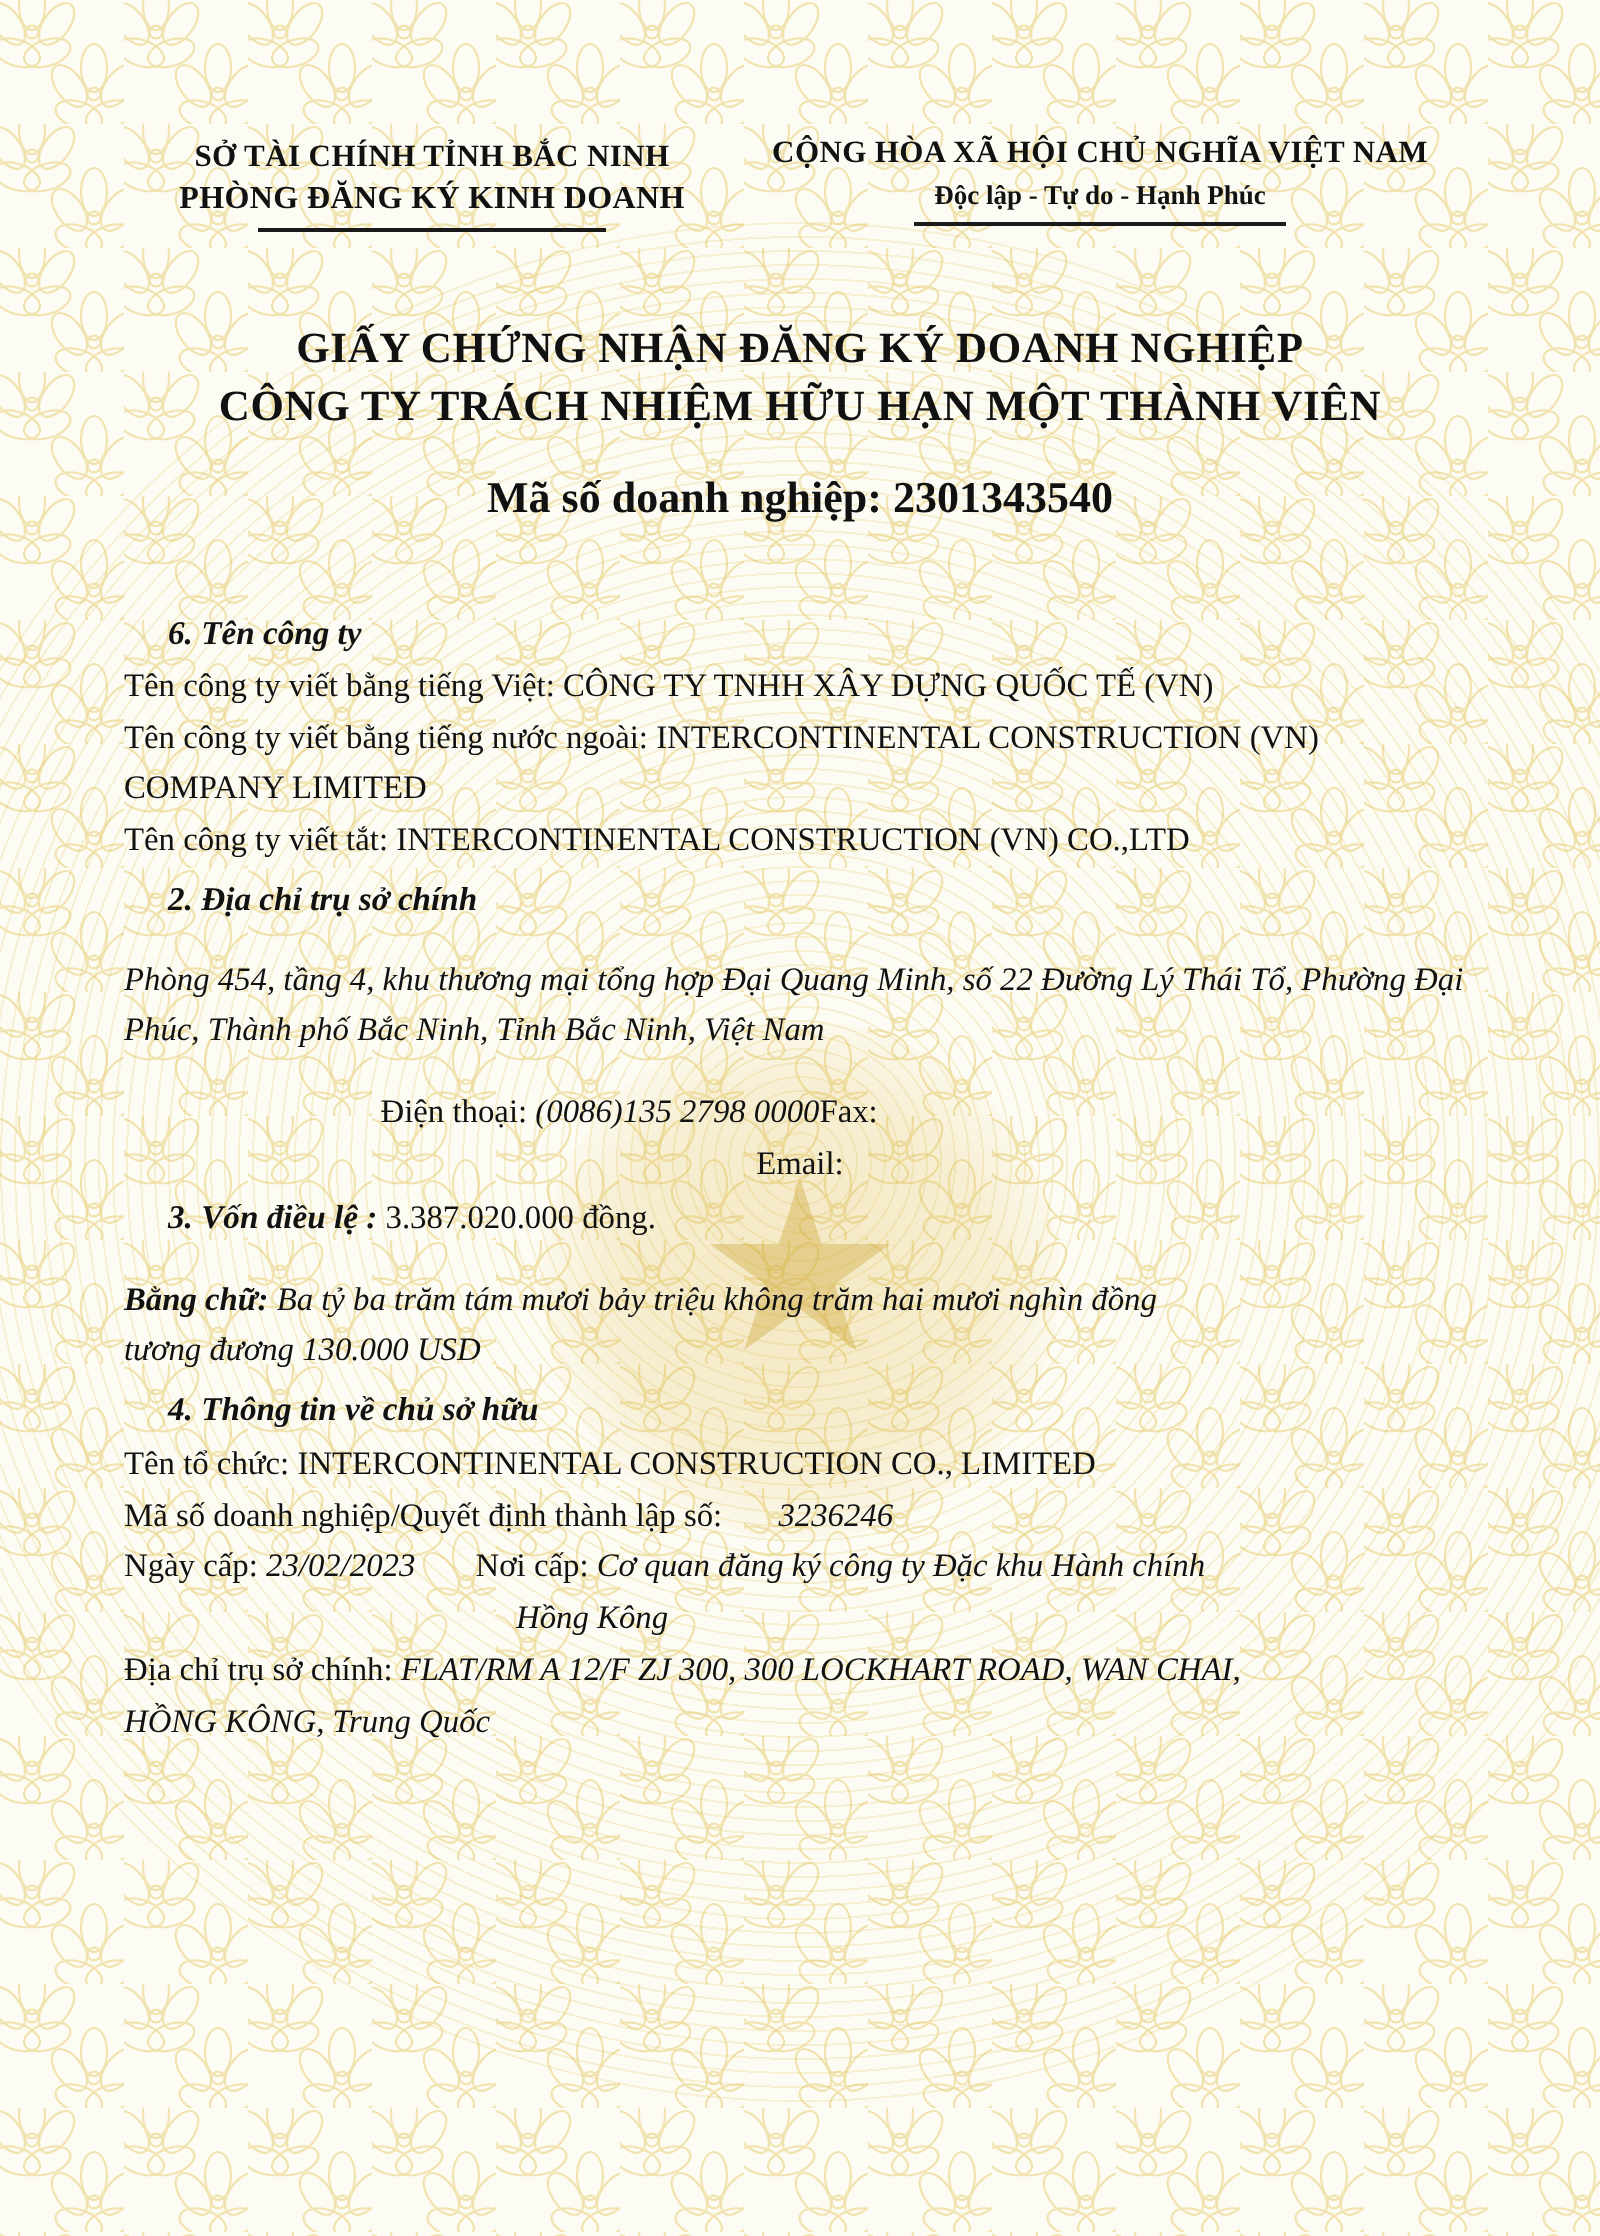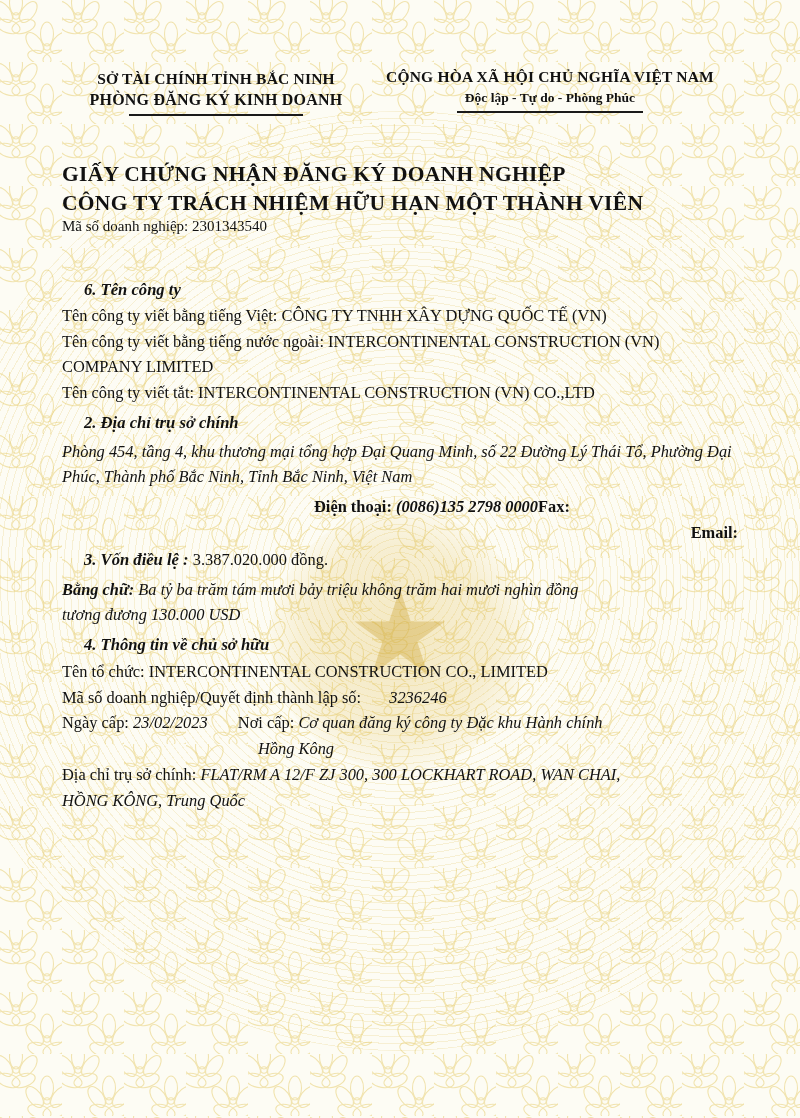--- a/index.html
+++ b/index.html
@@ -108,32 +108,33 @@
   }
   .rule {
     height: 1.6px;
     background: #1a1a1a;
     margin: 5px auto 0 auto;
   }
   .rule-left { width: 174px; }
   .rule-right { width: 186px; }
 
   .title-block {
-    text-align: left;
+    text-align: center;
     margin-top: 44px;
   }
   .title-1, .title-2 {
     font-size: 21.5px;
     font-weight: 700;
     letter-spacing: .3px;
     line-height: 1.35;
   }
   .code-line {
-    font-size: 15px;
-    font-weight: 400;
+    font-size: 22px;
+    font-weight: 700;
+    margin-top: 18px;
   }
   .first-reg {
     font-size: 15.5px;
     font-style: italic;
     margin-top: 17px;
   }
 
   .body {
     margin-top: 42px;
     font-size: 16.4px;
@@ -143,26 +144,25 @@
     font-weight: 700;
     font-style: italic;
     margin: 4px 0 2px 22px;
     font-size: 16.6px;
   }
   .ln { margin: 1px 0; }
   .it { font-style: italic; }
   .b { font-weight: 700; }
   .row-2col {
     display: flex;
-    justify-content: flex-end;
-    font-weight: bold;
+    justify-content: center;
   }
   .row-2col .left { flex: 0 0 auto; }
   .row-2col .right { width: 200px; }
-  .gap-top { margin-top: 5px; }
+  .gap-top { margin-top: 16px; }
   .field-val { font-style: italic; }
   .center-ind { padding-left: 196px; }
 </style>
 </head>
 <body>
 
 <div class="bg-layer">
   <svg class="bg-flowers" viewBox="0 0 800 1118" preserveAspectRatio="none">
     <defs>
       <g id="fl">
@@ -189,21 +189,21 @@
 <div class="page">
 
   <div class="header">
     <div class="hdr-col hdr-left">
       <div class="hdr-line1">SỞ TÀI CHÍNH TỈNH BẮC NINH</div>
       <div class="hdr-line2">PHÒNG ĐĂNG KÝ KINH DOANH</div>
       <div class="rule rule-left"></div>
     </div>
     <div class="hdr-col hdr-right">
       <div class="hdr-line1">CỘNG HÒA XÃ HỘI CHỦ NGHĨA VIỆT NAM</div>
-      <div class="hdr-sub">Độc lập - Tự do - Phòng Phúc</div>
+      <div class="hdr-sub">Độc lập - Tự do - Hạnh Phúc</div>
       <div class="rule rule-right"></div>
     </div>
   </div>
 
   <div class="title-block">
     <div class="title-1">GIẤY CHỨNG NHẬN ĐĂNG KÝ DOANH NGHIỆP</div>
     <div class="title-2">CÔNG TY TRÁCH NHIỆM HỮU HẠN MỘT THÀNH VIÊN</div>
     <div class="code-line">
       <span>Mã số doanh nghiệp:</span>
       <span>2301343540</span>

